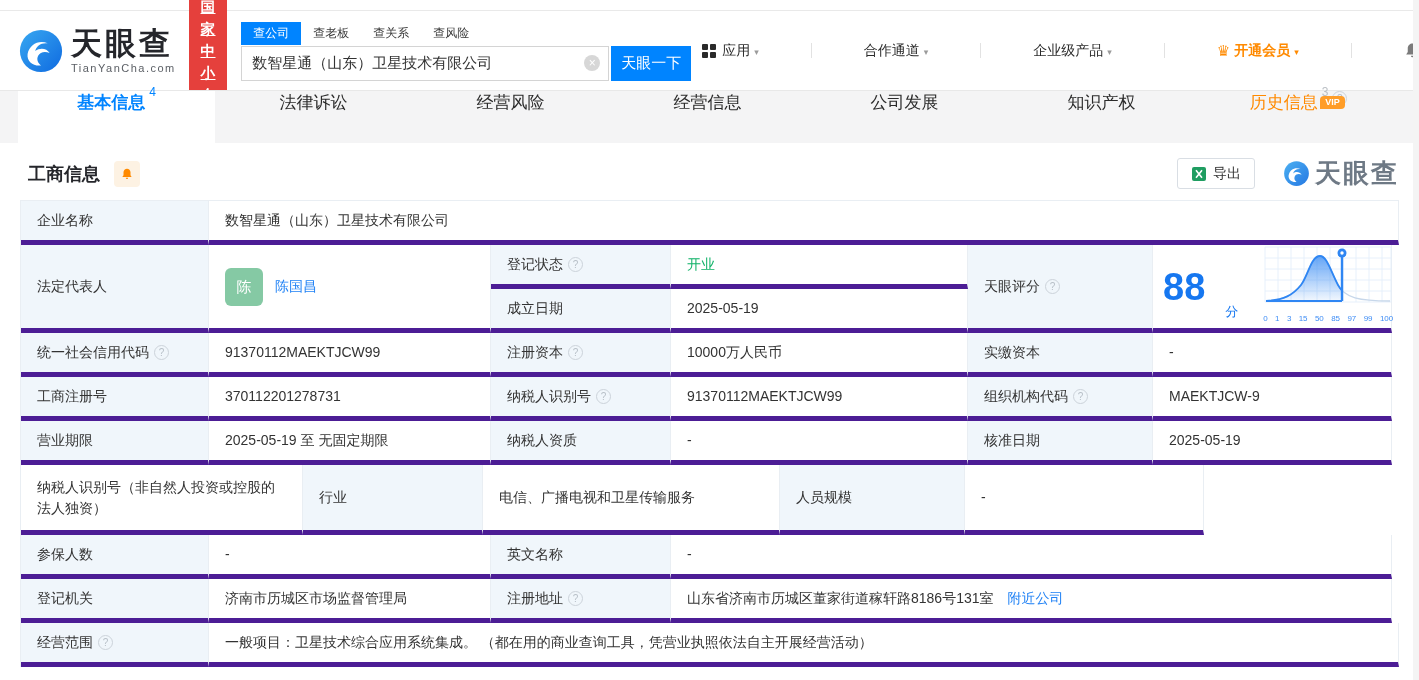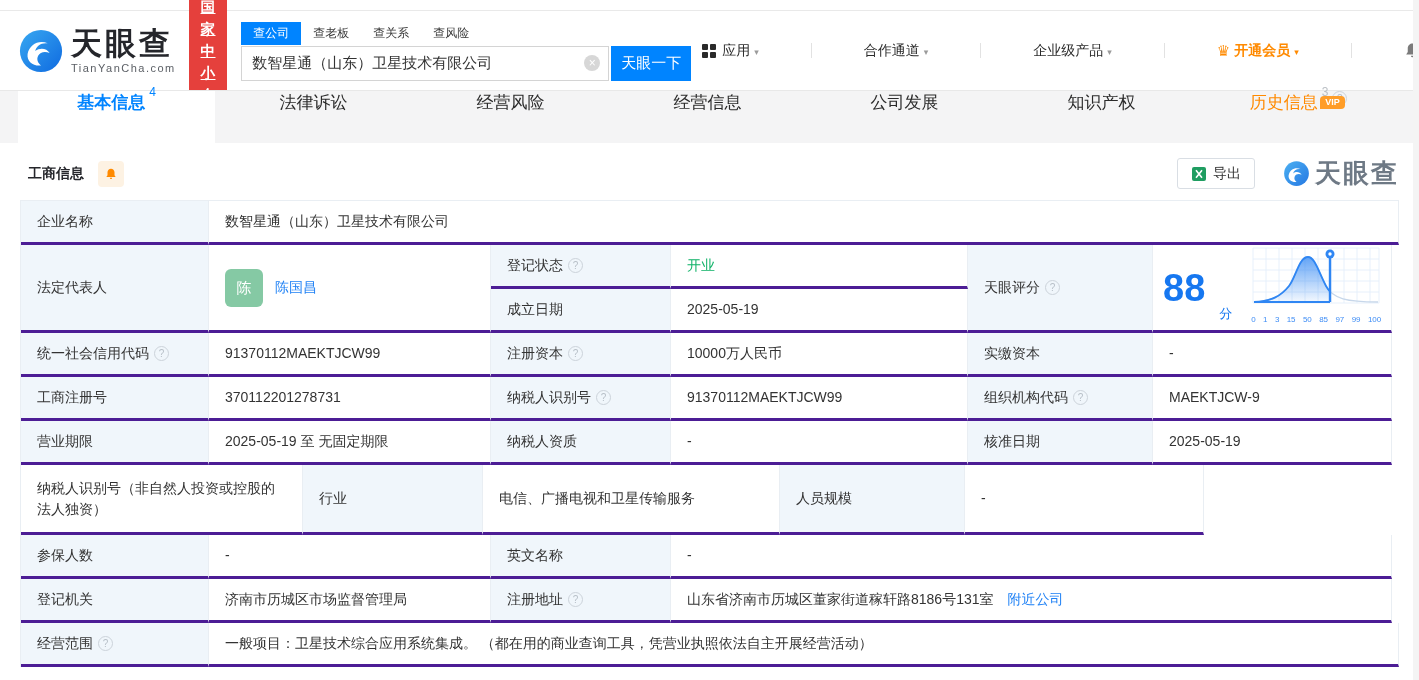--- a/index.html
+++ b/index.html
@@ -54,50 +54,50 @@
   .mtab.history { color:#ff8a00; }
   .mtab.history .mtab-count { color:#b9bec4; }
   .help-circle { width:15px; height:15px; border:1px solid #ccd3da; border-radius:50%; color:#b7bfc7;
     font-size:10px; line-height:13px; text-align:center; margin-left:4px; cursor:pointer; flex:none; }
   .vip-badge { position:absolute; top:5px; left:61%; background:#ff9d28; color:#fff;
     font-size:9px; font-weight:bold; line-height:13px; padding:0 5px; border-radius:4px 4px 4px 0; }
 
   
   .content { position:absolute; top:143px; left:0; width:100%; height:537px; background:#fff; }
   .section-head { height:57px; display:flex; align-items:center; padding:4px 14px 0 28px; }
-  .section-title { font-size:14px; font-weight:bold; color:#25262b; }
+  .section-title { font-size:18px; font-weight:bold; color:#25262b; }
   .bell-btn { width:26px; height:26px; margin-left:14px; background:#fdf2e3; border-radius:4px;
     display:flex; align-items:center; justify-content:center; cursor:pointer; }
   .export-btn { margin-left:auto; height:31px; padding:0 13px; border:1px solid #d9dee4; border-radius:3px;
     background:#fff; display:flex; align-items:center; gap:6px; font-size:14px; color:#333; cursor:pointer;
     font-family:inherit; }
   .watermark { display:flex; align-items:center; gap:5px; margin-left:28px; margin-right:6px; opacity:0.9; }
   .wm-text { font-size:26px; font-weight:bold; color:#5f6b78; letter-spacing:2px; }
 
   
   .tbl { margin-left:20px; width:1379px; border-top:1px solid #e9eef3; border-left:1px solid #e9eef3; font-size:14px; }
   .trow { display:flex; }
-  .cell { border-right:1px solid #e9eef3; border-bottom:3px solid #4c1d95; display:flex; align-items:center;
+  .cell { border-right:1px solid #e9eef3; border-bottom:5px solid #4c1d95; display:flex; align-items:center;
     padding:0 16px; height:44px; line-height:21px; }
   .lbl { background:#f0f6fb; color:#333; }
   .w1{width:188px} .w2{width:282px} .w3{width:180px} .w4{width:297px} .w5{width:185px} .w6{width:239px}
   .wspan{width:1191px}
   .h70{height:70px} .h88{height:88px}
   .midcol { display:flex; flex-direction:column; }
   .subrow { display:flex; }
   .green { color:#10b268; }
   .blue-link { color:#1f81f5; cursor:pointer; }
   .addr-link { margin-left:14px; }
   .avatar { width:38px; height:38px; background:#85c9a4; border-radius:6px; color:#fff;
     display:flex; align-items:center; justify-content:center; font-size:15px; cursor:pointer; flex:none; }
   .rep-name { margin-left:12px; }
   .cell .help-circle { margin-left:5px; }
 
   
-  .score-cell { padding:0 6px 0 10px; gap:14px; }
+  .score-cell { padding:0 6px 0 10px; gap:20px; }
   .score-num { font-size:38px; font-weight:bold; color:#1677f0; line-height:1; }
   .score-unit { font-size:13px; color:#1677f0; align-self:flex-end; margin-bottom:6px; }
   .score-chart { width:132px; display:flex; flex-direction:column; margin-left:4px; }
   .axis { display:flex; justify-content:space-between; font-size:8px; color:#3f8df5; margin-top:1px; padding:0 1px; }
 
   .scrollbar { position:absolute; right:0; top:0; width:6px; height:680px; background:#f4f4f4; }
 </style>
 </head>
 <body>
 

